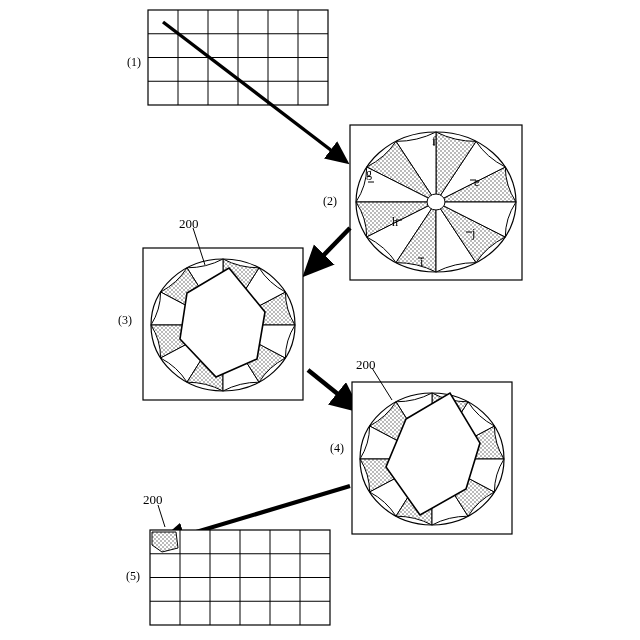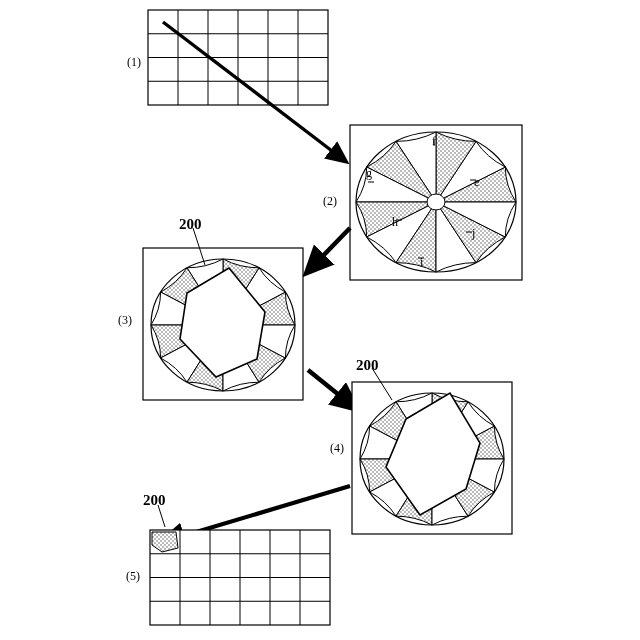--- a/index.html
+++ b/index.html
@@ -1,19 +1,19 @@
 <!DOCTYPE html>
 <html><head>
 <meta charset="utf-8">
 <style>
   html,body{margin:0;padding:0;background:#ffffff;}
   body{width:640px;height:640px;position:relative;font-family:"Liberation Serif",serif;}
   #stage{position:absolute;left:0;top:0;width:640px;height:640px;}
   .lbl{position:absolute;font-size:12px;color:#000;white-space:nowrap;}
-  .reflbl{position:absolute;font-size:15px;color:#000;white-space:nowrap;font-weight:bold;}
+  .reflbl{position:absolute;font-size:13px;color:#000;white-space:nowrap;}
   svg{position:absolute;left:0;top:0;}
 </style>
 </head>
 <body>
 
 <div id="stage">
 
   <svg width="640" height="640" viewBox="0 0 640 640">
     <defs>
       <pattern id="dots" width="4" height="4" patternUnits="userSpaceOnUse">

